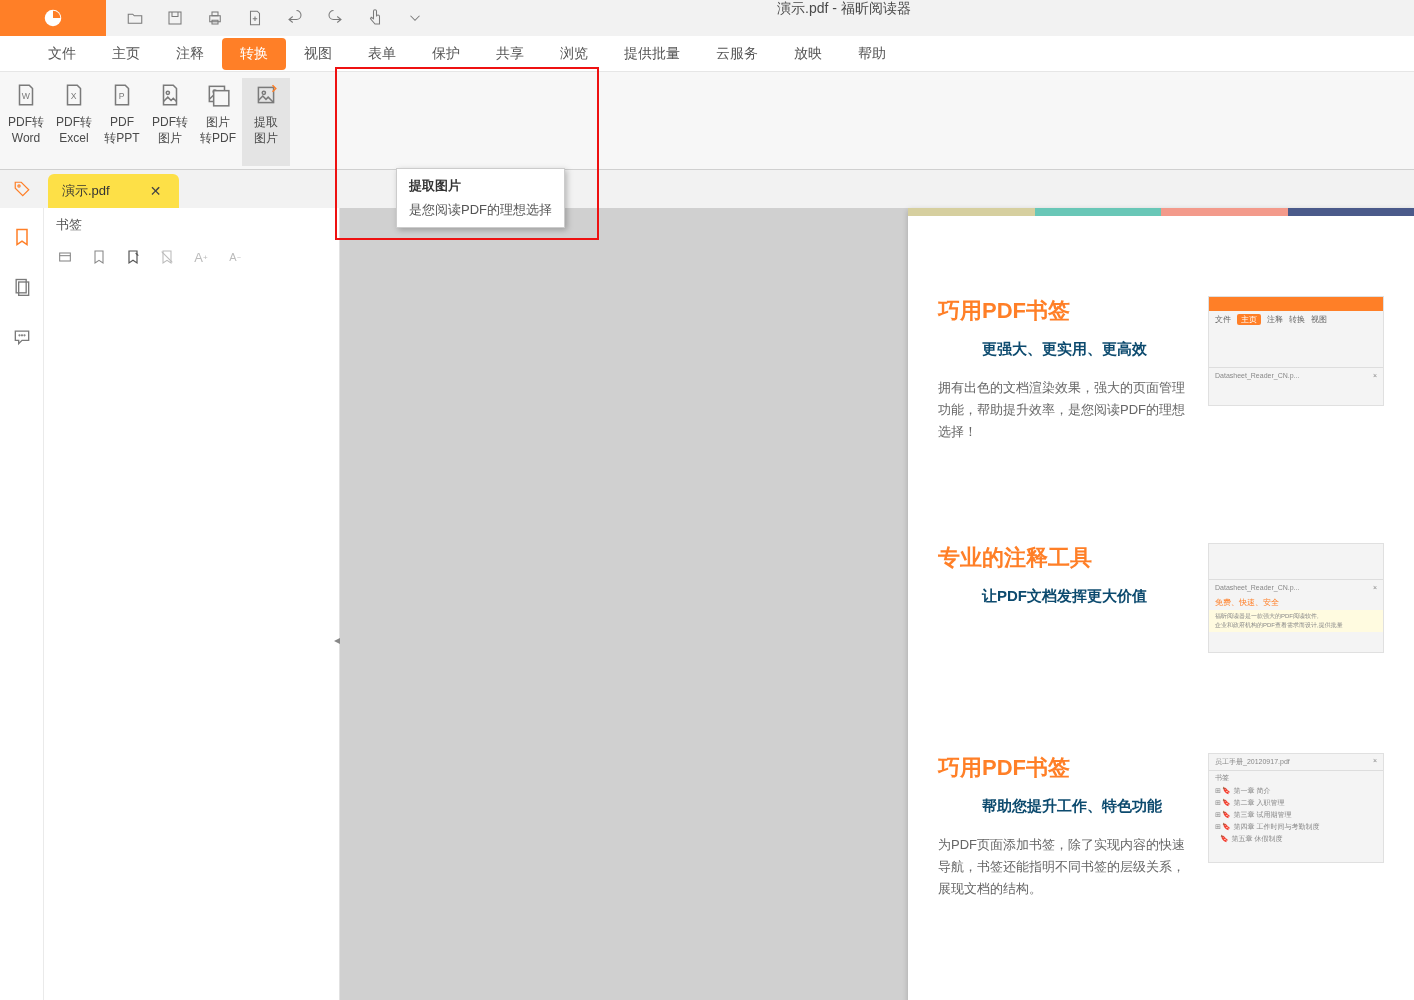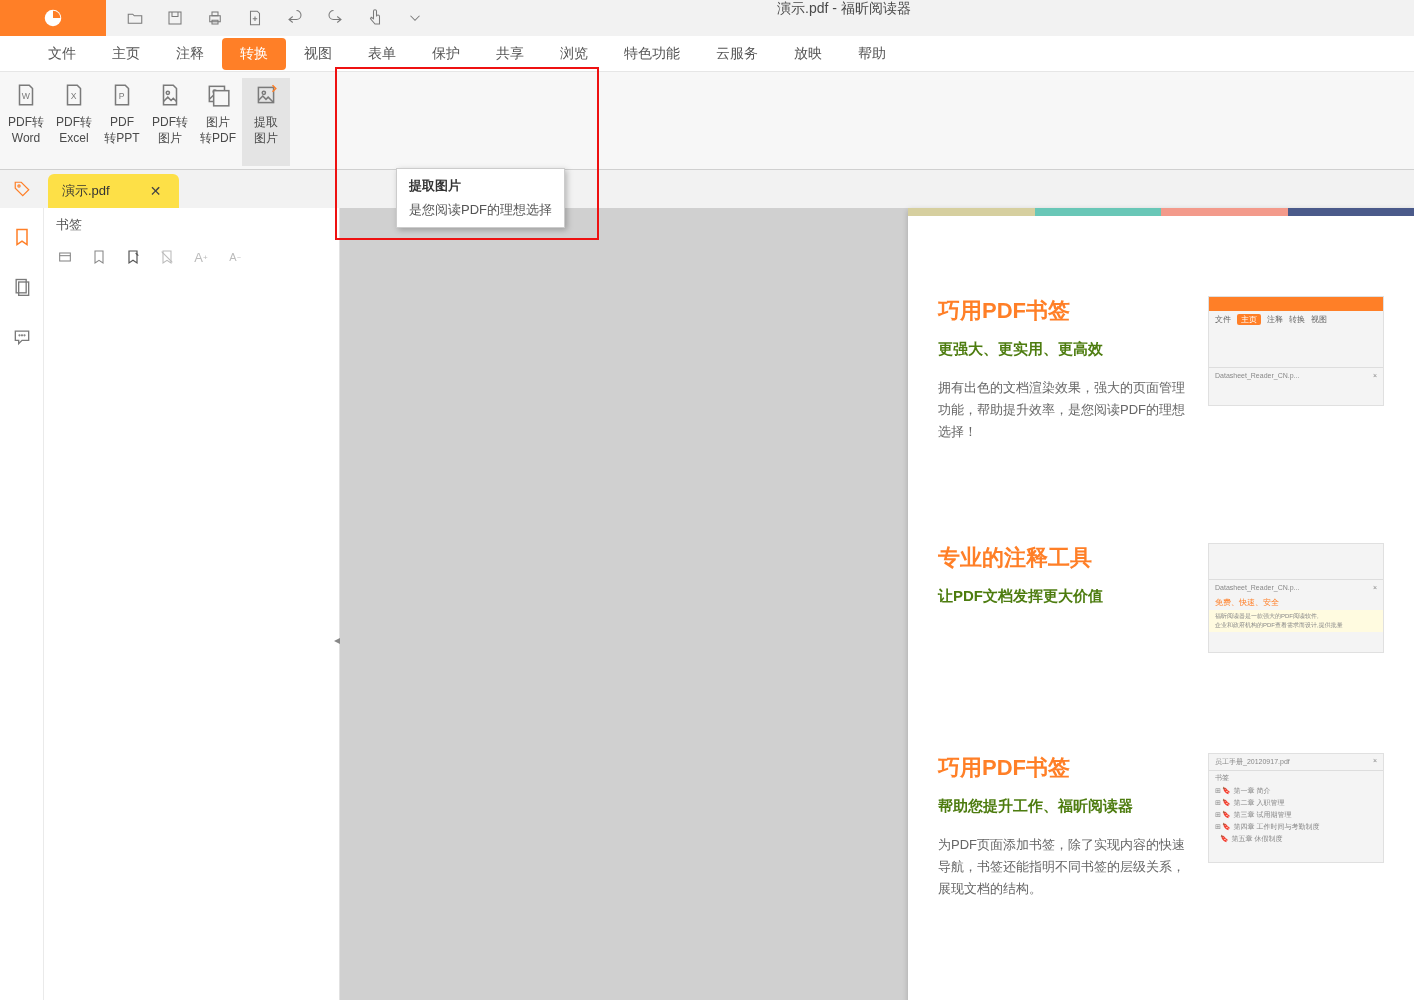--- a/index.html
+++ b/index.html
@@ -44,21 +44,21 @@
 .side-tools span { width:22px; height:22px; display:flex; align-items:center; justify-content:center; }
 .canvas { flex:1; background:#d0d0d0; position:relative; display:flex; justify-content:flex-end; }
 .splitter { position:absolute; left:-6px; top:50%; transform:translateY(-50%); color:#888; font-size:12px; }
 .page { width:506px; background:#fff; margin-top:0; margin-right:0; box-shadow:0 2px 6px rgba(0,0,0,.2); position:relative; }
 .stripe { height:8px; display:flex; }
 .stripe div { flex:1; }
 .pg-body { padding:80px 30px 20px 30px; }
 .sect { margin-bottom:100px; display:flex; gap:20px; }
 .sect-txt { flex:1; }
 .sect h2 { color:#ff7f27; font-size:22px; font-weight:bold; margin-bottom:14px; }
-.sect h3 { color:#4d7c0f; font-size:15px; margin-bottom:18px; }
+.sect h3 { color:#0c4a6e; font-size:15px; margin-bottom:18px;margin-left:44px; }
 .sect p { color:#666; font-size:13px; line-height:22px; }
 .thumb { width:176px; height:110px; background:#f4f4f4; border:1px solid #e0e0e0; font-size:7px; color:#888; overflow:hidden; }
 .thumb-top { height:14px; background:#ff7f27; }
 .thumb-row { display:flex; gap:6px; padding:3px 6px; font-size:8px; color:#666; }
 .thumb-row span.on { background:#ff7f27; color:#fff; padding:0 4px; border-radius:2px; }
 
 
 .tooltip { position:absolute; left:396px; top:168px; background:#fff; border:1px solid #ccc; box-shadow:2px 2px 6px rgba(0,0,0,.25); padding:8px 12px; font-size:13px; z-index:20; }
 .tooltip .tt-title { font-weight:bold; color:#333; margin-bottom:6px; }
 .tooltip .tt-desc { color:#555; font-size:13px; }
@@ -128,21 +128,21 @@
 <div class="menubar">
   <span>文件</span>
   <span>主页</span>
   <span>注释</span>
   <span class="active">转换</span>
   <span>视图</span>
   <span>表单</span>
   <span>保护</span>
   <span>共享</span>
   <span>浏览</span>
-  <span>特色功能</span>
+  <span>提供批量</span>
   <span>云服务</span>
   <span>放映</span>
   <span>帮助</span>
 </div>
 
 <div class="ribbon">
   <div class="rib-grp" style="border-right:none;">
     <div class="rib-btn">
       <div class="ic">
           <svg class="ri" viewBox="0 0 24 24">
@@ -316,21 +316,21 @@
             <div style="height:36px;border-bottom:1px solid #ddd;"></div>
             <div style="padding:4px 6px;font-size:7px;"><span>Datasheet_Reader_CN.p...</span> <span style="float:right;">×</span></div>
             <div style="padding:2px 6px;color:#ff7f27;font-size:8px;">免费、快速、安全</div>
             <div style="padding:2px 6px;font-size:6px;background:#fffbe0;">福昕阅读器是一款强大的PDF阅读软件,<br>企业和政府机构的PDF查看需求而设计,提供批量</div>
           </div>
         </div>
 
         <div class="sect" style="margin-bottom:20px;">
           <div class="sect-txt">
             <h2>巧用PDF书签</h2>
-            <h3>帮助您提升工作、福昕阅读器</h3>
+            <h3>帮助您提升工作、特色功能</h3>
             <p>为PDF页面添加书签，除了实现内容的快速导航，书签还能指明不同书签的层级关系，展现文档的结构。</p>
           </div>
           <div class="thumb">
             <div style="padding:3px 6px;font-size:7px;border-bottom:1px solid #ddd;"><span>员工手册_20120917.pdf</span> <span style="float:right;">×</span></div>
             <div style="padding:2px 6px;font-size:7px;">书签</div>
             <div style="padding:0 6px;font-size:7px;line-height:12px;">
               <div>⊞ 🔖 <span>第一章  简介</span></div>
               <div>⊞ 🔖 <span>第二章  入职管理</span></div>
               <div>⊞ 🔖 <span>第三章  试用期管理</span></div>
               <div>⊞ 🔖 <span>第四章  工作时间与考勤制度</span></div>

